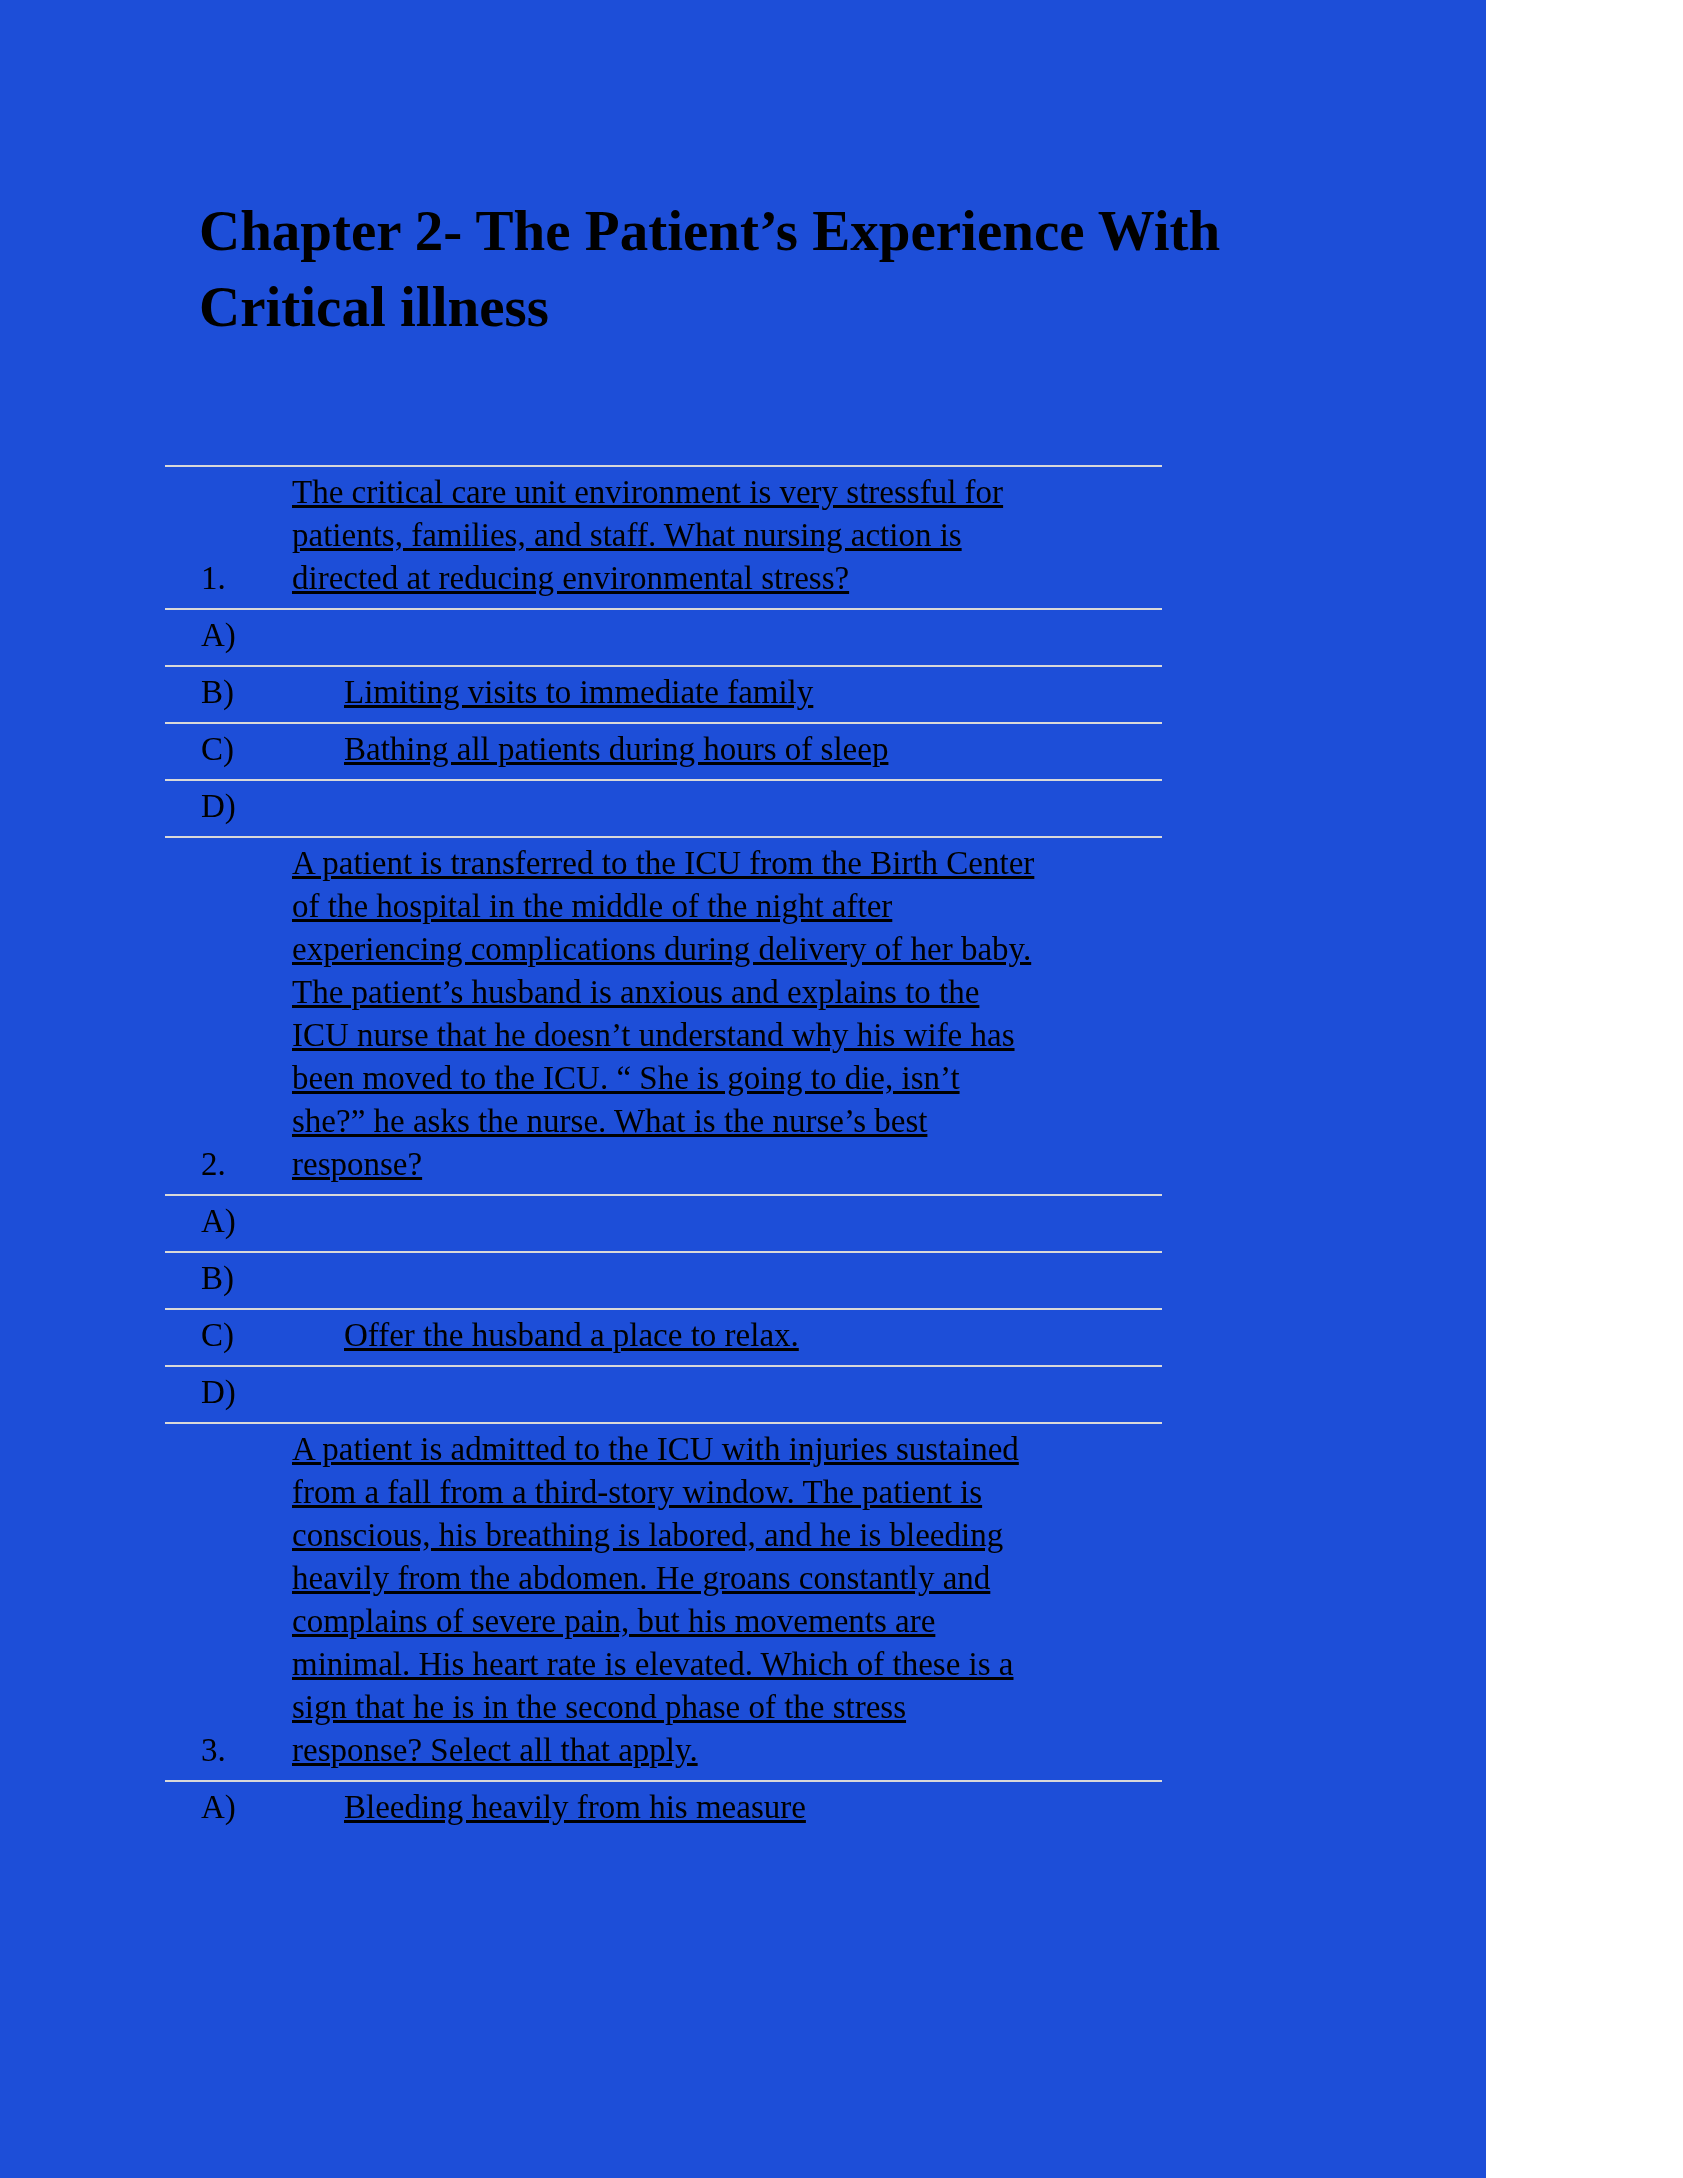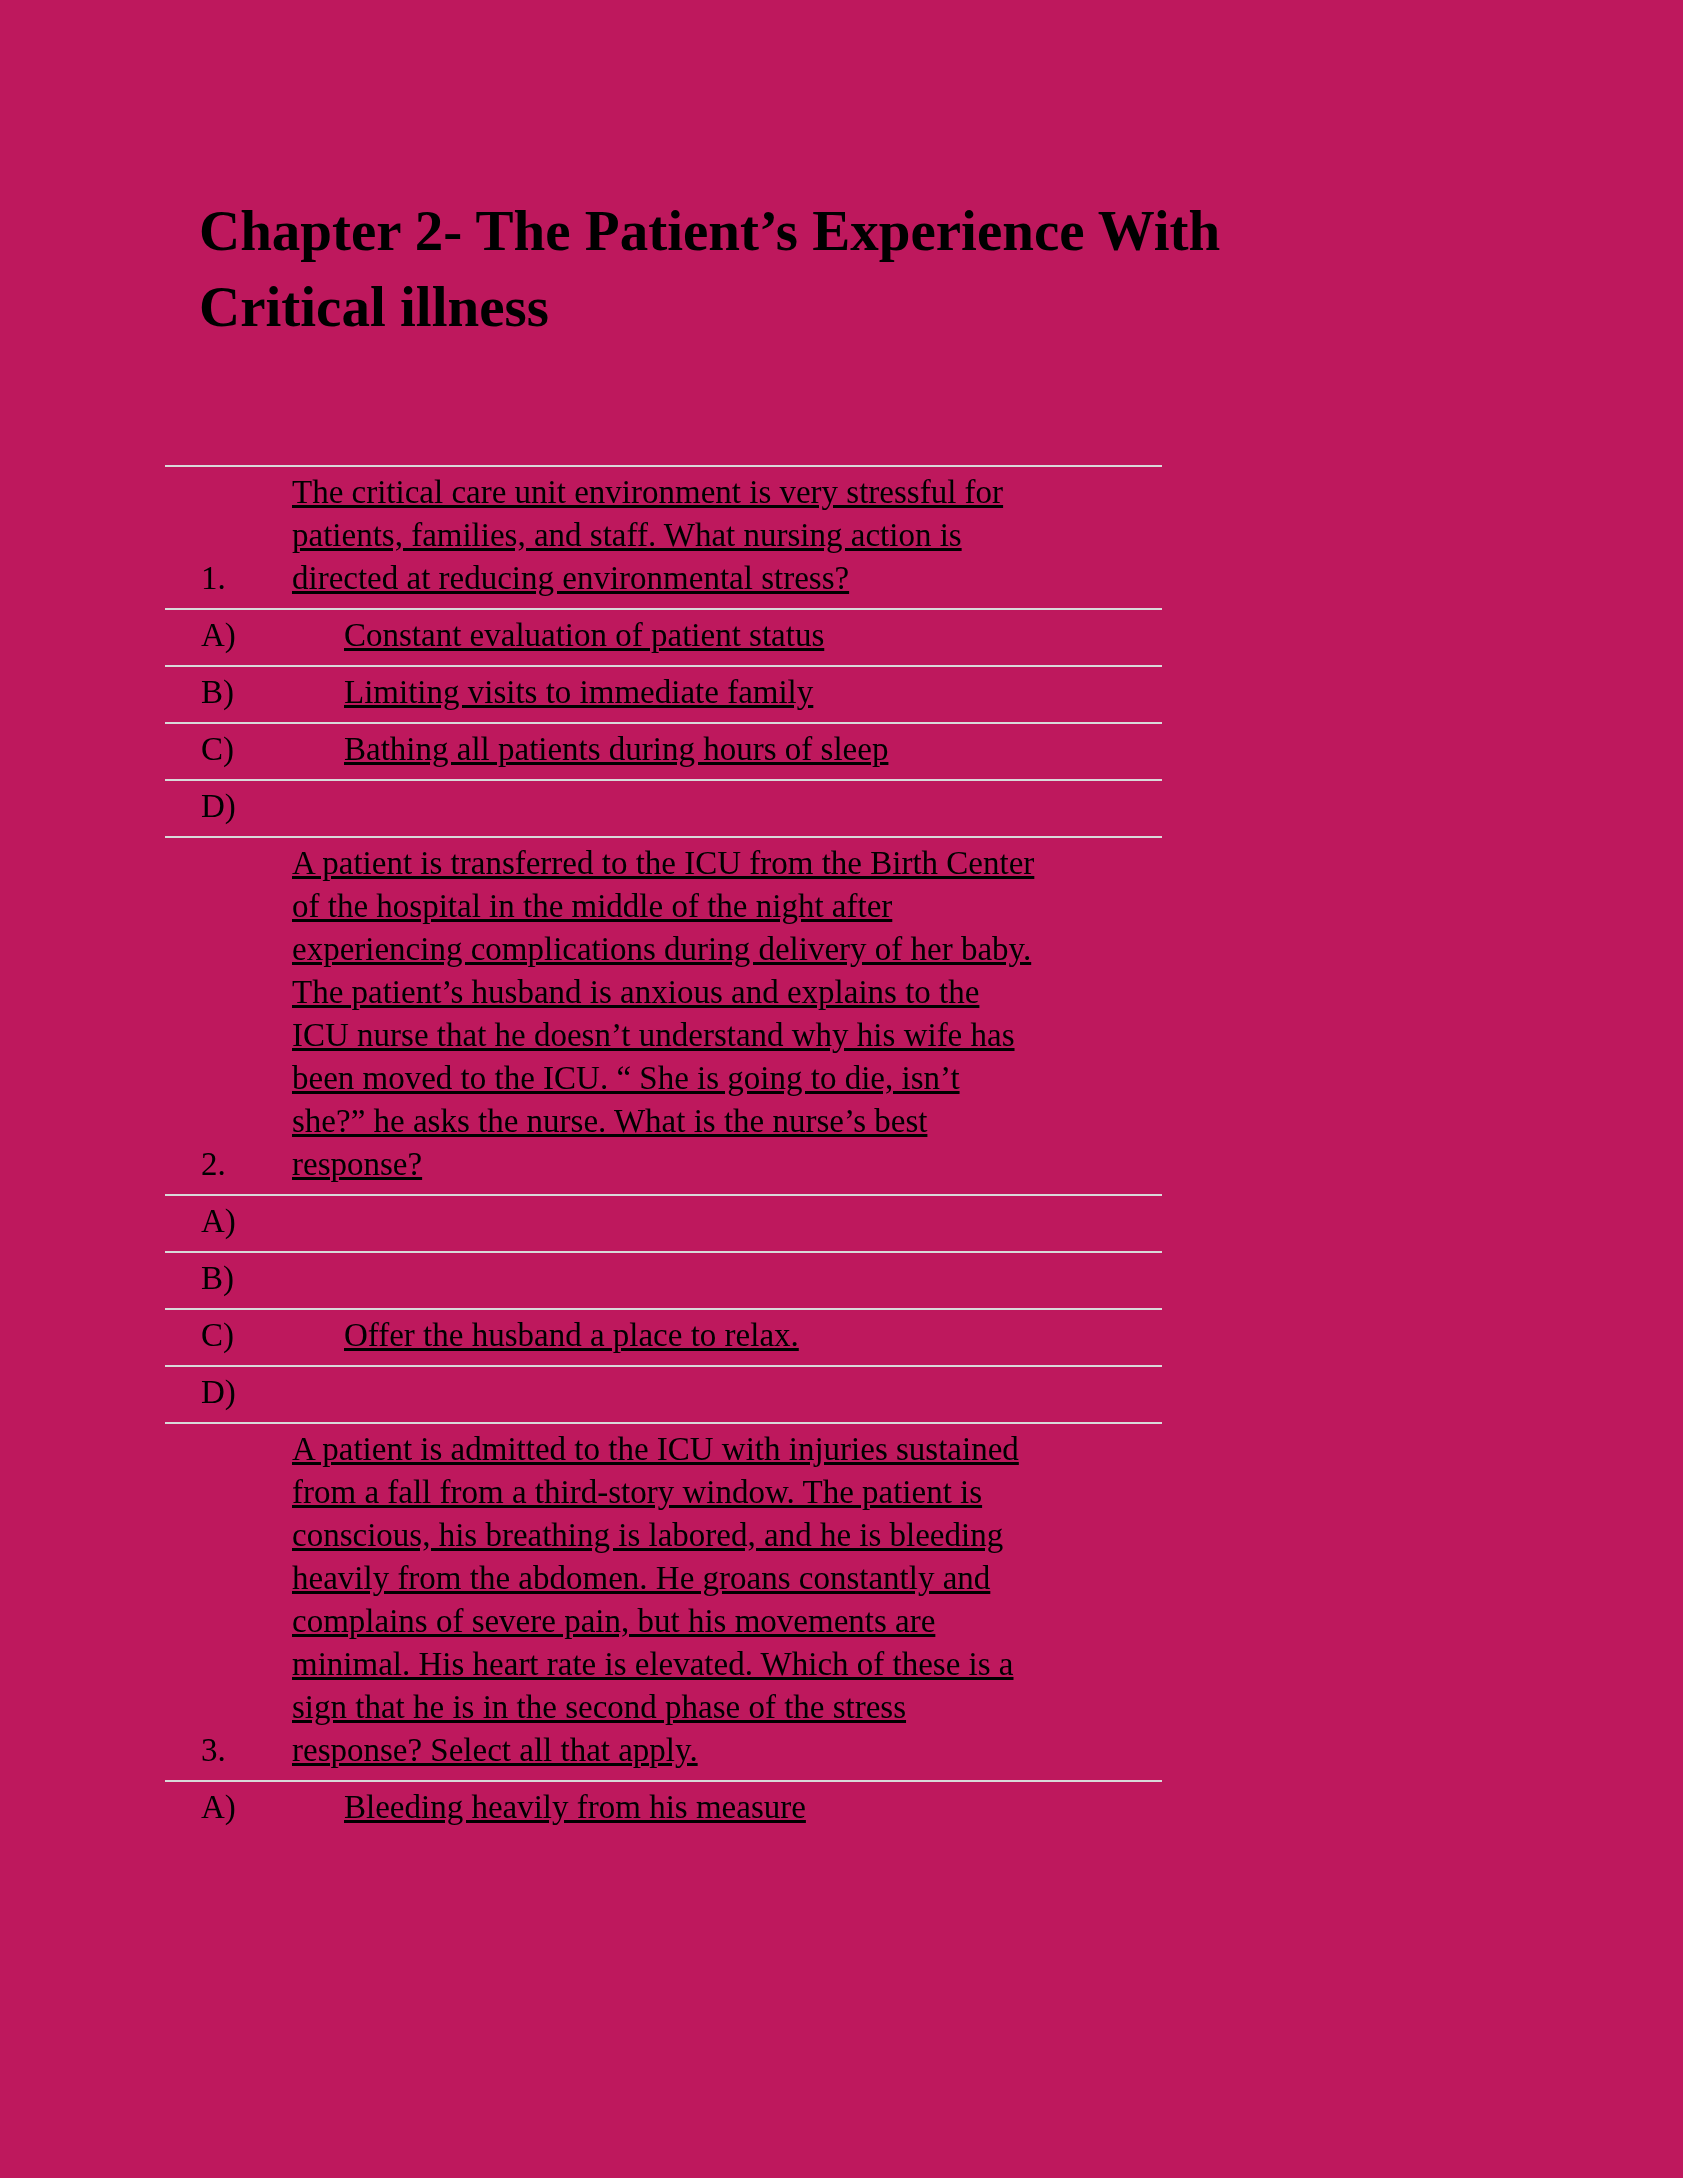--- a/index.html
+++ b/index.html
@@ -2,23 +2,23 @@
 <html><head>
 <meta charset="utf-8">
 <style>
   html, body {
     margin: 0;
     padding: 0;
     background: #ffffff;
   }
   .page {
     position: relative;
-    width: 1683px;
+    width: 1486px;
     height: 2178px;
-    background: #be185d;
+    background: #1d4ed8;
     color: #000000;
     font-family: "Liberation Serif", "DejaVu Serif", serif;
     overflow: hidden;
   }
   .doc-title {
     position: absolute;
     left: 199px;
     top: 193px;
     width: 1307px;
     font-size: 57px;
@@ -69,21 +69,20 @@
   <div class="quiz-table">
 
     <div class="row">
       <div class="cell-num">1.</div>
       <div class="cell-txt">The critical care unit environment is very stressful for
 patients, families, and staff. What nursing action is
 directed at reducing environmental stress?</div>
     </div>
     <div class="row">
       <div class="cell-num">A)</div>
-      <div class="cell-txt opt">Constant evaluation of patient status</div>
     </div>
     <div class="row">
       <div class="cell-num">B)</div>
       <div class="cell-txt opt">Limiting visits to immediate family</div>
     </div>
     <div class="row">
       <div class="cell-num">C)</div>
       <div class="cell-txt opt">Bathing all patients during hours of sleep</div>
     </div>
     <div class="row">

